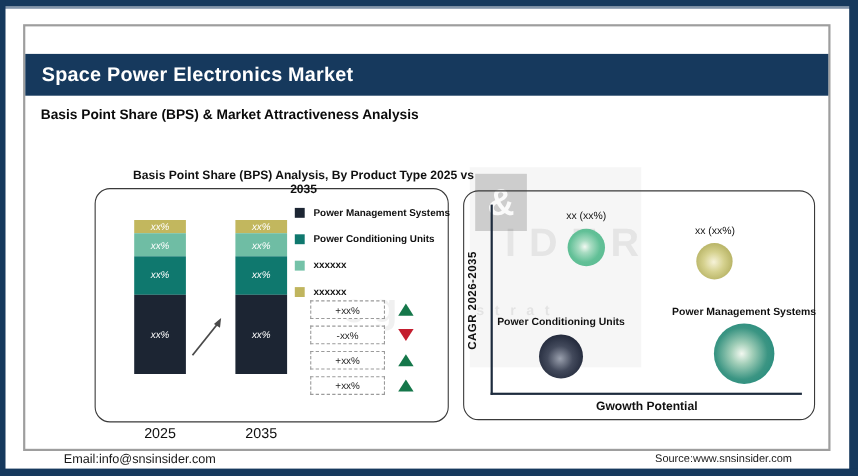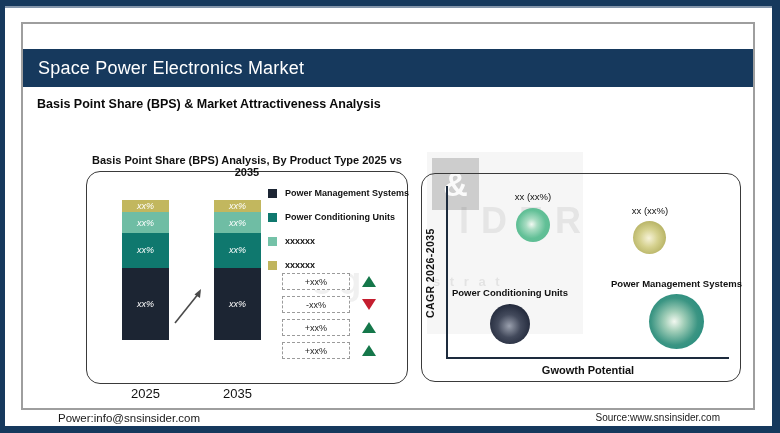--- a/index.html
+++ b/index.html
@@ -10,33 +10,33 @@
   
   .frame-top    { position:absolute; left:0; top:0; width:780px; height:6px; background:#16395d; }
   .frame-topline{ position:absolute; left:0; top:6px; width:780px; height:2px; background:#8496ab; }
   .frame-left   { position:absolute; left:0; top:0; width:5px; height:433px; background:#16395d; }
   .frame-right  { position:absolute; right:0; top:0; width:8px; height:433px; background:#16395d; }
   .frame-bottom { position:absolute; left:0; bottom:0; width:780px; height:7px; background:#16395d; }
 
   .card { position:absolute; left:21px; top:22px; width:734px; height:388px; background:#fff; border:2px solid #9e9e9e; }
 
   .card-header { position:absolute; left:0; top:25px; width:100%; height:38px; background:#16395d; display:flex; align-items:center; }
-  .card-header .title { color:#fff; font-size:18px; font-weight:normal; padding-left:15px; letter-spacing:0.2px; }
+  .card-header .title { color:#fff; font-size:18px; font-weight:bold; padding-left:15px; letter-spacing:0.2px; }
 
   .subtitle { position:absolute; left:14px; top:73px; font-size:12.5px; font-weight:bold; color:#0a0a0a; }
 
   
   .wm-rect { position:absolute; left:404px; top:128px; width:156px; height:182px; background:rgba(0,0,0,0.035); z-index:0; }
   .wm-amp  { position:absolute; left:409px; top:134px; width:47px; height:52px; background:#adadad; opacity:0.55; z-index:0;
              display:flex; align-items:center; justify-content:center; color:#fff; font-size:34px; font-weight:bold; }
   .wm-big  { position:absolute; left:436px; top:176px; font-size:36px; font-weight:bold; letter-spacing:12px; color:rgba(40,40,40,0.08); z-index:0; }
   .wm-eg   { position:absolute; left:288px; top:236px; font-size:38px; font-weight:bold; letter-spacing:6px; color:rgba(40,40,40,0.07); z-index:0; }
   .wm-tag  { position:absolute; left:410px; top:250px; font-size:13px; font-weight:bold; letter-spacing:3px; color:rgba(40,40,40,0.09); z-index:0; }
 
-  .chart-title { position:absolute; font-size:11px; font-weight:bold; color:#111; text-align:center; z-index:2; }
+  .chart-title { position:absolute; font-size:11px; font-weight:bold; color:#111; text-align:center; z-index:2;margin-left:29px; }
   .ct-left  { left:63px;  top:130px; width:322px; }
   .ct-right { left:398px; top:131px; width:320px; }
 
   .panel { position:absolute; border:1.2px solid #3a3a3a; border-radius:14px; background:transparent; z-index:1; }
   .panel-left  { left:63px;  top:147px; width:322px; height:213px; }
   .panel-right { left:398px; top:149px; width:320px; height:209px; }
 
   
   .bar { position:absolute; top:176px; width:47px; height:140px; display:flex; flex-direction:column; z-index:2;font-style:italic; }
   .bar-2025 { left:99px; } .bar-2035 { left:191px; }
@@ -191,16 +191,16 @@
 
     <div class="bub-label bl-2">xx (xx%)</div>
     <div class="bubble bub-olive"></div>
 
     <div class="bub-label bl-3">Power Conditioning Units</div>
     <div class="bubble bub-navy"></div>
 
     <div class="bub-label bl-4">Power Management Systems</div>
     <div class="bubble bub-teal"></div>
 
-    <div class="footer-left">Power:info@snsinsider.com</div>
+    <div class="footer-left">Email:info@snsinsider.com</div>
     <div class="footer-right">Source:www.snsinsider.com</div>
   </div>
 </div>
 
 </body></html>

